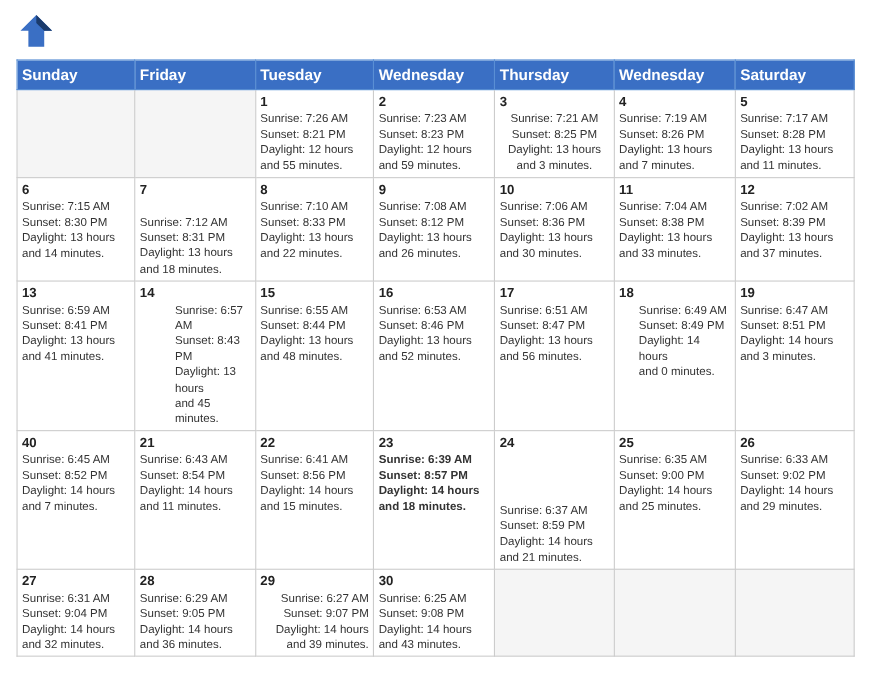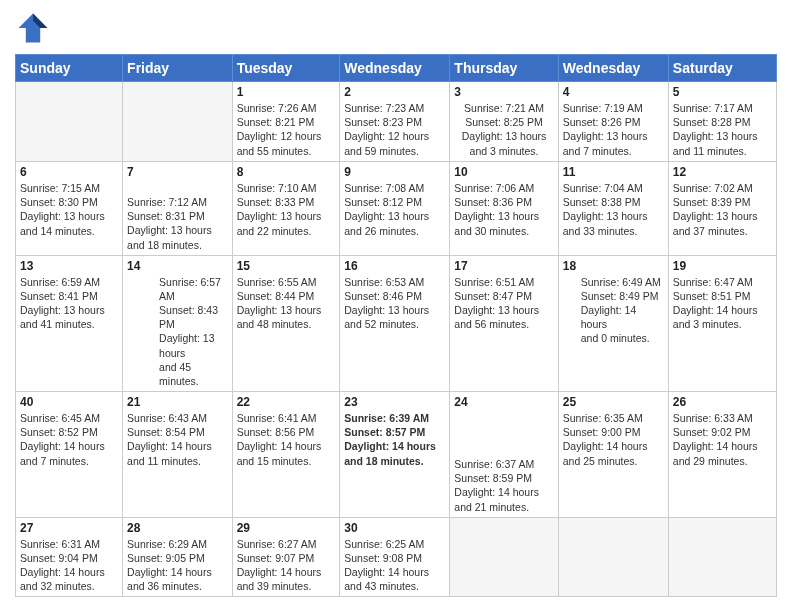--- a/index.html
+++ b/index.html
@@ -328,21 +328,21 @@
           </td>
           <td>
             <span class="day-num">28</span>
             <div class="day-detail" style="white-space: pre-line;">Sunrise: 6:29 AM
 Sunset: 9:05 PM
 Daylight: 14 hours
 and 36 minutes.</div>
           </td>
           <td>
             <span class="day-num">29</span>
-            <div class="day-detail" style="white-space: pre-line;">Sunrise: 6:27 AM
+            <div class="day-detail" style="white-space: pre-line; text-align: right;">Sunrise: 6:27 AM
 Sunset: 9:07 PM
 Daylight: 14 hours
 and 39 minutes.</div>
           </td>
           <td>
             <span class="day-num">30</span>
             <div class="day-detail" style="white-space: pre-line;">Sunrise: 6:25 AM
 Sunset: 9:08 PM
 Daylight: 14 hours
 and 43 minutes.</div>

